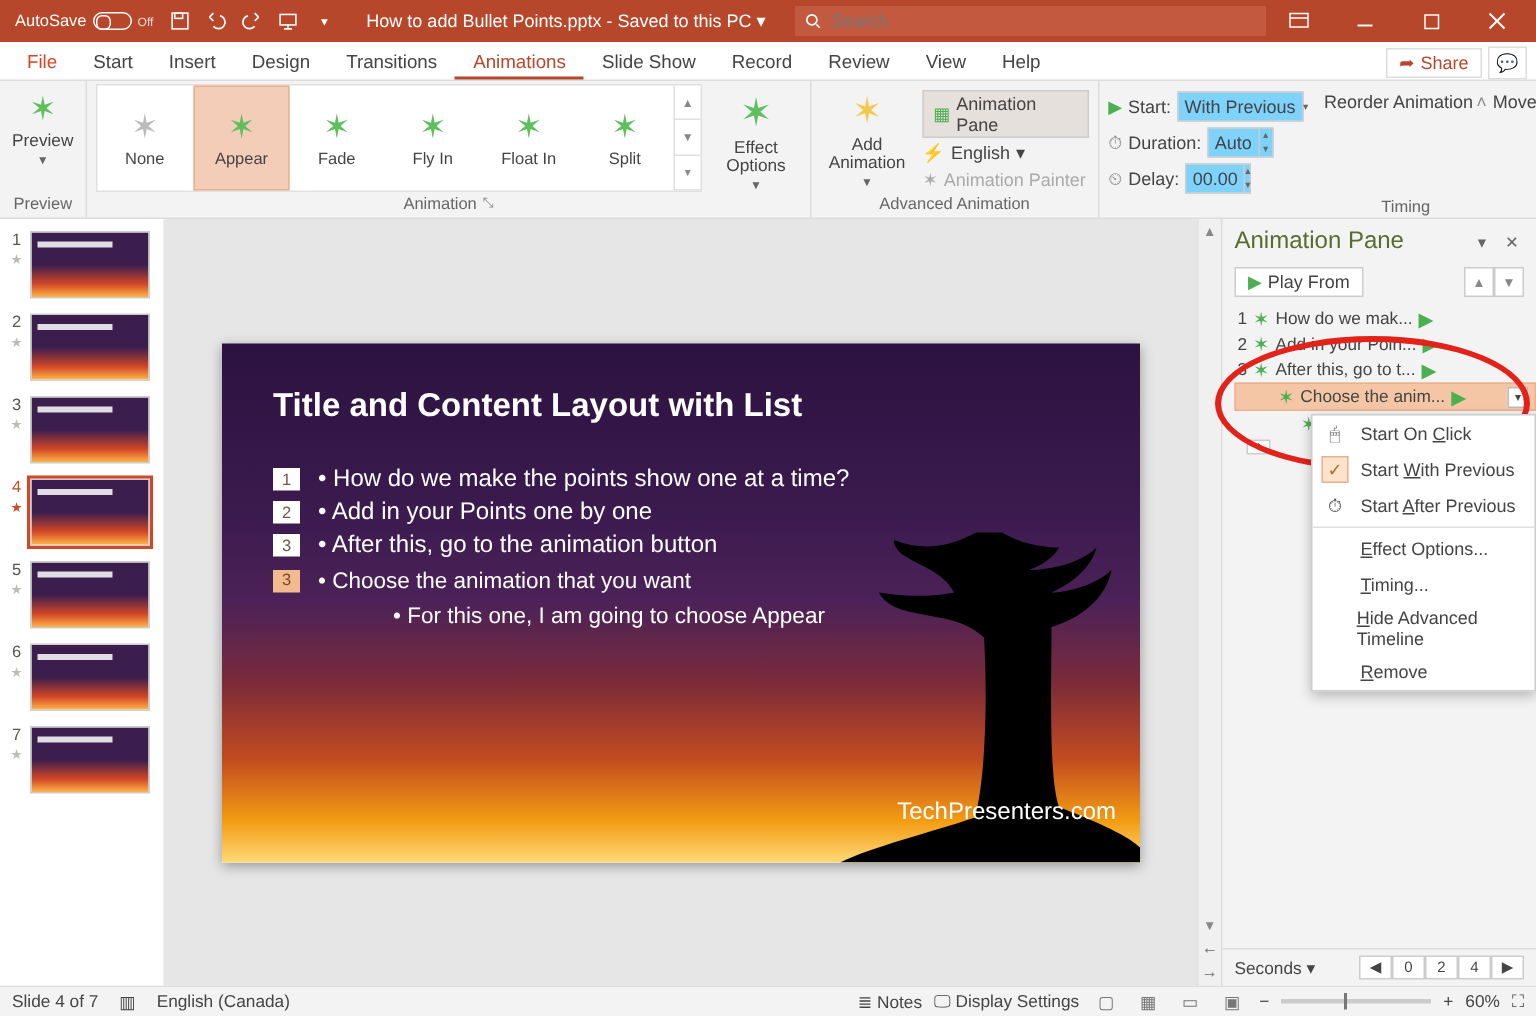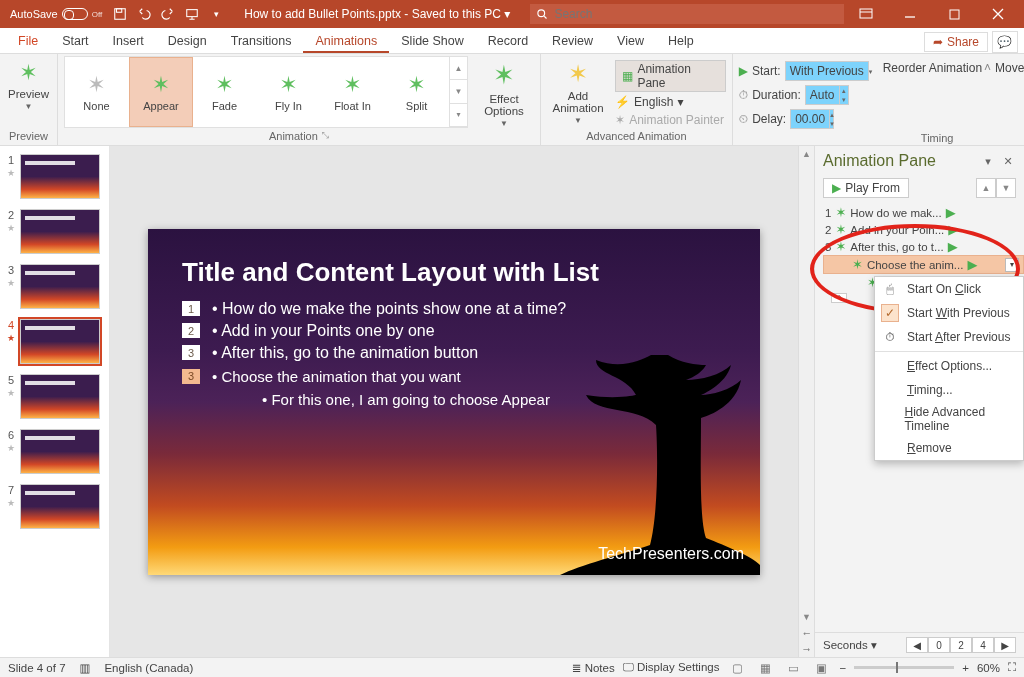--- a/index.html
+++ b/index.html
@@ -57,28 +57,28 @@
   .trow { display:flex; gap:4px; }
   .tnum { font-size:11px; color:#555; width:10px; display:flex; flex-direction:column; align-items:center; gap:2px;}
   .tnum .st { color:#bbb; font-size:9px;}
   .thumb { width:80px; height:45px; background: linear-gradient(#3b1d4e 0%, #3b1d4e 50%, #d24726 80%, #ffb347 100%); border:1px solid #ccc; position:relative;}
   .thumb.sel { outline:2px solid #D24726; outline-offset:0; }
   .thumb::after { content:""; position:absolute; left:4px; top:6px; width:50px; height:4px; background:rgba(255,255,255,.85);}
 
   .editor { flex:1; background:#E6E6E6; display:flex; flex-direction:column; }
   .canvas-wrap { flex:1; display:flex; align-items:center; justify-content:center; position:relative; }
   .slide { width:612px; height:346px; background: linear-gradient(#2b1240 0%, #3d1b50 35%, #4c2258 50%, #7a2a3a 65%, #c24b20 80%, #f39c12 92%, #ffd977 100%); color:#fff; padding: 28px 34px; position:relative; box-shadow: 0 2px 8px rgba(0,0,0,.35);}
-  .slide h1 { font-size: 26px; font-weight: 700; margin-bottom: 12px; }
+  .slide h1 { font-size: 22px; font-weight: 700; margin-bottom: 28px; }
   .slide .bline { display:flex; align-items:center; gap:12px; margin: 4px 0; }
   .slide .seq { width:18px; height:15px; background:#fff; color:#6b5a4a; font-size:11px; display:flex; align-items:center; justify-content:center; }
   .slide .seq.hl { background:#F3B98F; color:#7a4a25;}
   .slide .bt { font-size: 16px; }
   .slide .sub { padding-left: 50px; font-size:15px; margin: 2px 0;}
   .slide .tree { position:absolute; right:0px; bottom:0px; width:260px; height:220px; }
-  .slide .tp { position:absolute; right:16px; bottom:12px; font-size:16px; }
+  .slide .tp { position:absolute; right:16px; bottom:24px; font-size:16px; }
   .vscroll { width:16px; background:#F0F0F0; border-left:1px solid #ddd; display:flex; flex-direction:column; }
   .vscroll .nub { flex:1;} .vscroll .btn { height:16px; display:flex; align-items:center; justify-content:center; font-size:9px; color:#888;}
 
   
   .ellipse { position:absolute; border:4px solid #E2231A; border-radius:50%; width:210px; height:90px; right:4px; top:78px; pointer-events:none; z-index:5;}
 
   
   .apane { width:210px; background:#F3F3F3; border-left:1px solid #ddd; display:flex; flex-direction:column; position:relative;}
   .apane .hdr { display:flex; align-items:center; justify-content:space-between; padding:6px 8px; color:#5a6b2e;}
   .apane .hdr .t { font-size:16px; color:#5a6b2e; }

